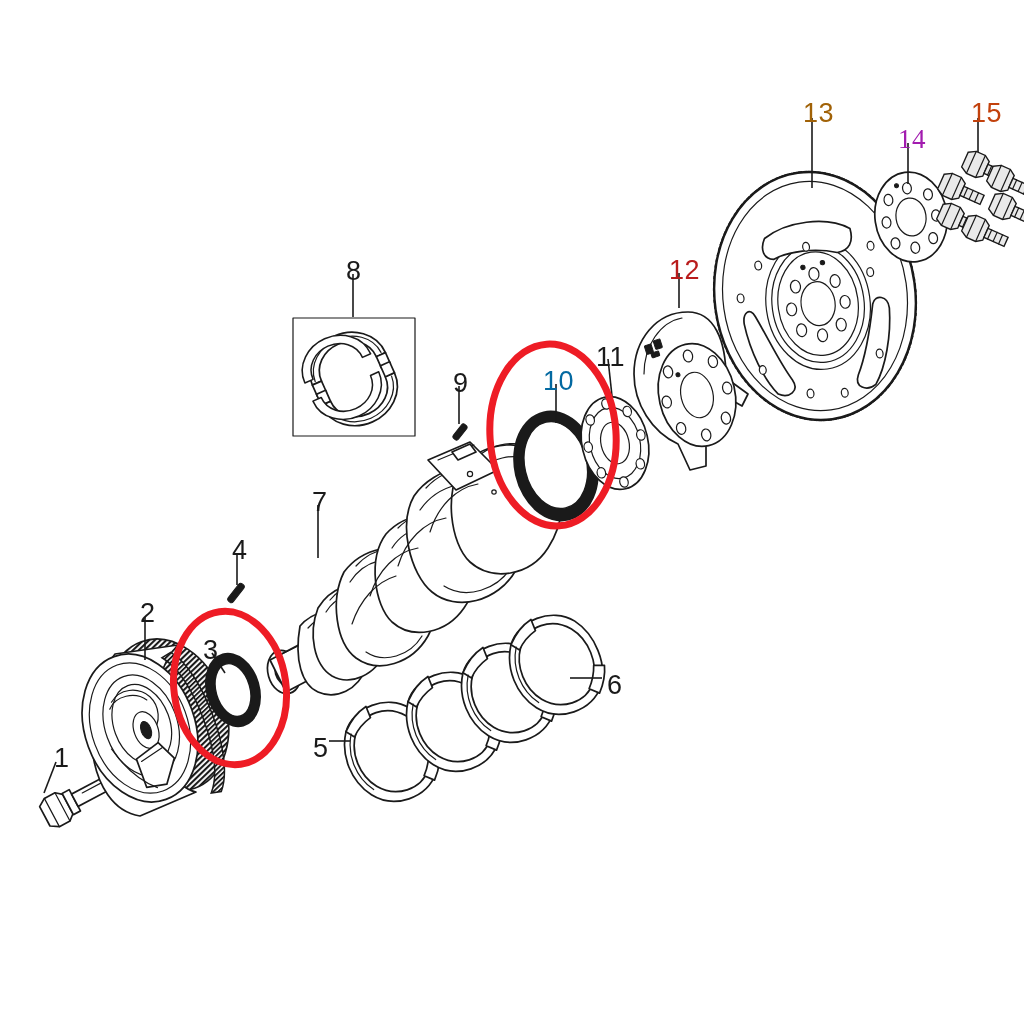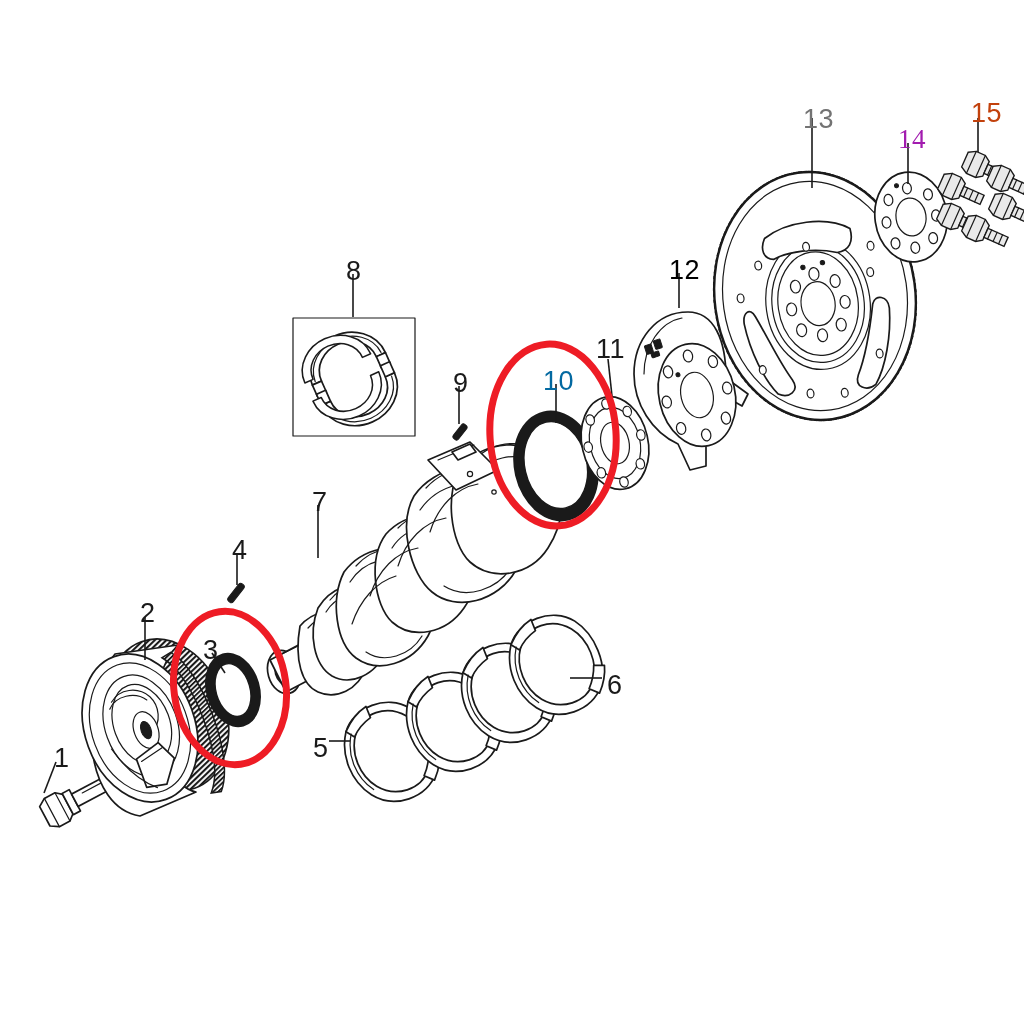--- a/index.html
+++ b/index.html
@@ -552,19 +552,19 @@
       <div class="lbl" style="left: 54px; top: 745px; color: rgb(26, 26, 26);">1</div>
       <div class="lbl" style="left: 140px; top: 600px; color: rgb(26, 26, 26);">2</div>
       <div class="lbl" style="left: 203px; top: 637px; color: rgb(26, 26, 26);">3</div>
       <div class="lbl" style="left: 232px; top: 537px; color: rgb(26, 26, 26);">4</div>
       <div class="lbl" style="left: 313px; top: 735px; color: rgb(26, 26, 26);">5</div>
       <div class="lbl" style="left: 607px; top: 672px; color: rgb(26, 26, 26);">6</div>
       <div class="lbl" style="left: 312px; top: 489px; color: rgb(26, 26, 26);">7</div>
       <div class="lbl" style="left: 346px; top: 258px; color: rgb(26, 26, 26);">8</div>
       <div class="lbl" style="left: 453px; top: 370px; color: rgb(26, 26, 26);">9</div>
       <div class="lbl" style="left: 543px; top: 368px; color: #0369a1;">10</div>
-      <div class="lbl" style="left: 596px; top: 336px; color: rgb(26, 26, 26);">11</div>
-      <div class="lbl" style="left: 669px; top: 257px; color: #000000;">12</div>
-      <div class="lbl" style="left: 803px; top: 106px; color: #737373;">13</div>
+      <div class="lbl" style="left: 596px; top: 344px; color: rgb(26, 26, 26);">11</div>
+      <div class="lbl" style="left: 669px; top: 257px; color: #b91c1c;">12</div>
+      <div class="lbl" style="left: 803px; top: 100px; color: #a16207;">13</div>
       <div class="lbl" style="left: 898px; top: 126px; color: #a21caf; font-family: Liberation Serif, serif;">14</div>
       <div class="lbl" style="left: 971px; top: 100px; color: #c2410c;">15</div>
     </div>
 </div>
 
 </body></html>

